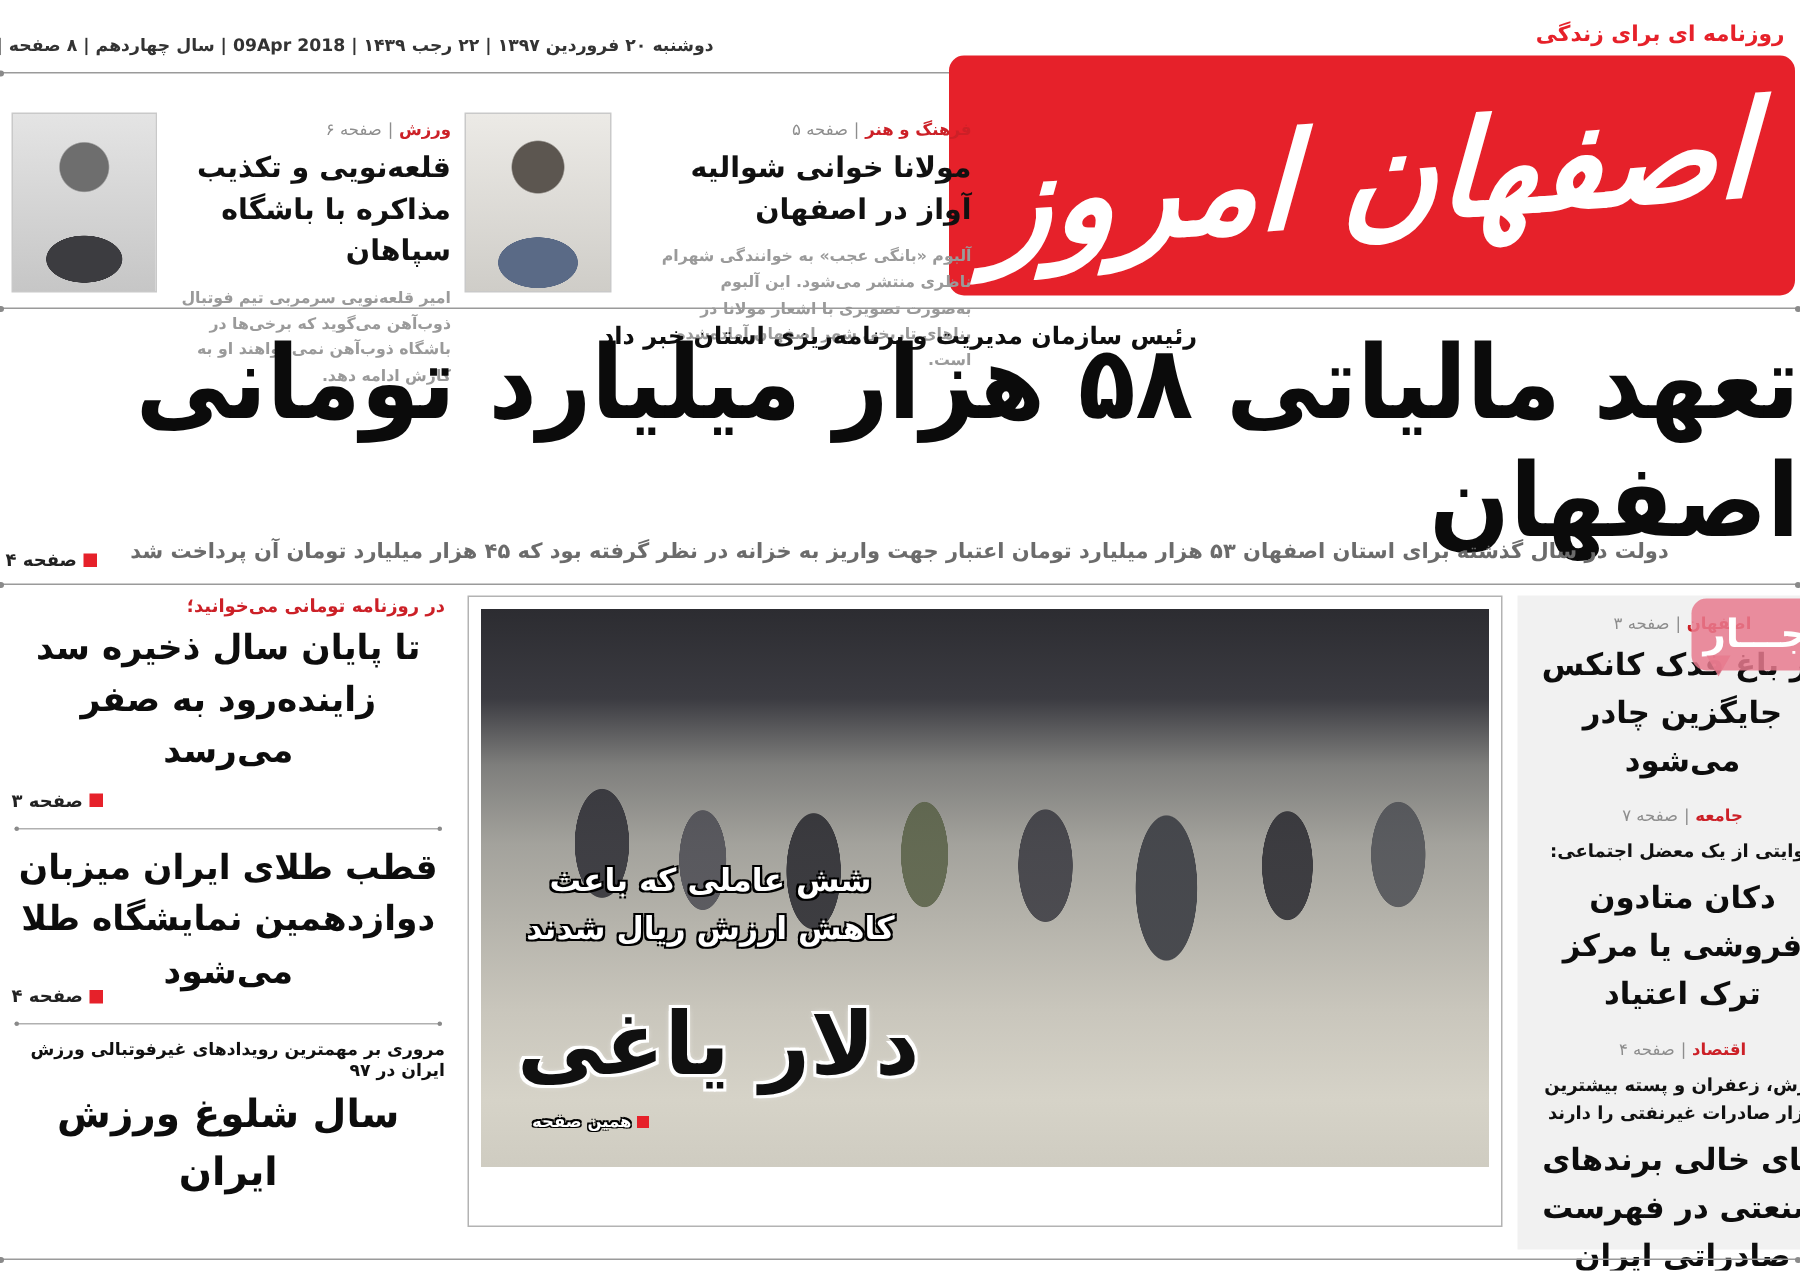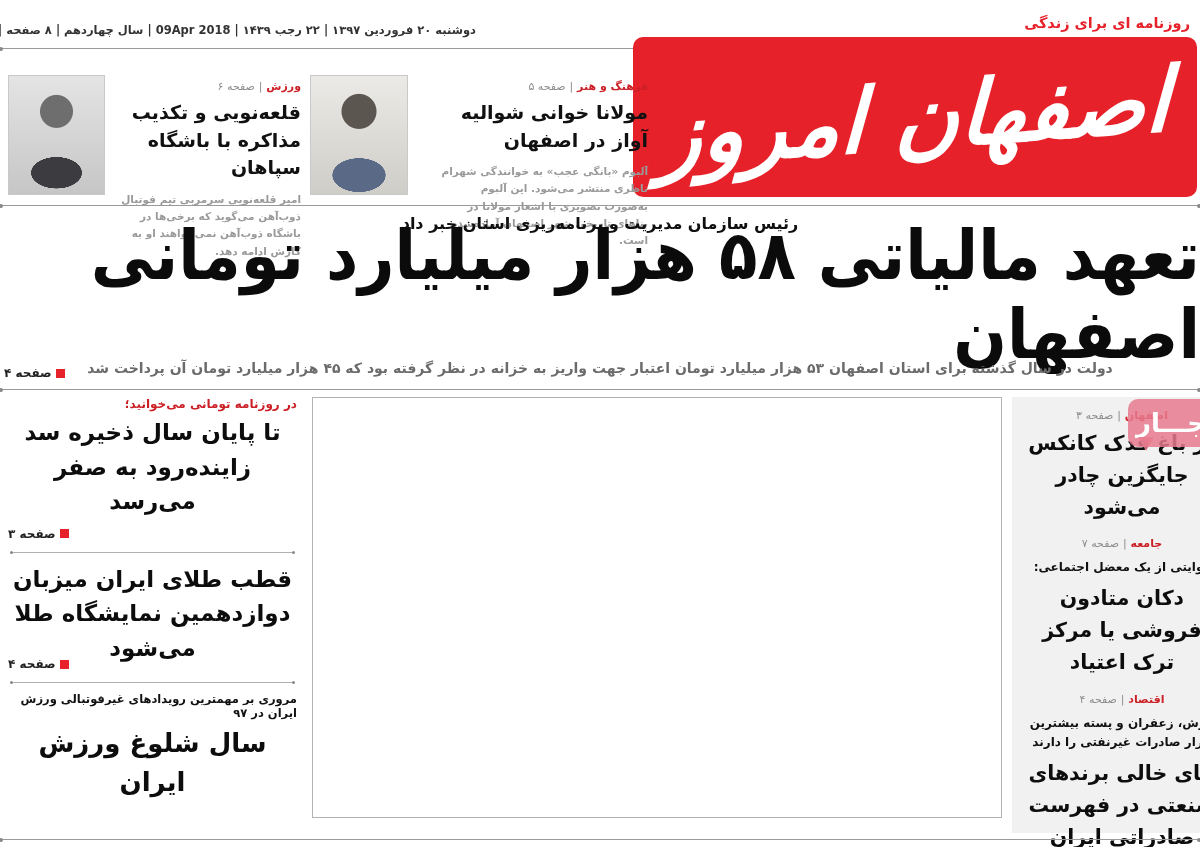--- a/index.html
+++ b/index.html
@@ -182,20 +182,28 @@
 
   <div class="lc-item pb-under">
     <div class="lc-kicker-sm">مروری بر مهمترین رویدادهای غیرفوتبالی ورزش ایران در ۹۷</div>
     <div class="lc-head lc-head-lg">سال شلوغ ورزش ایران</div>
 
   </div>
 
 </div>
 
 <div class="frame">
+  <div class="bigphoto">
+    <div class="ov-kicker">شش عاملی که باعث کاهش ارزش ریال شدند</div>
+    <div class="ov-title">دلار یاغی</div>
+    <div class="ov-mark">
+      <span>همین صفحه</span>
+      <span class="sq"></span>
+    </div>
+  </div>
 </div>
 
 <div class="rightcol">
   <div class="rc-item">
     <div class="rc-sec">
       <span class="sec-name">اصفهان</span>
       <span class="sec-sep">|</span>
       <span class="sec-page">صفحه ۳</span>
     </div>
     <div class="rc-head">در باغ فدک کانکس جایگزین چادر می‌شود</div>

